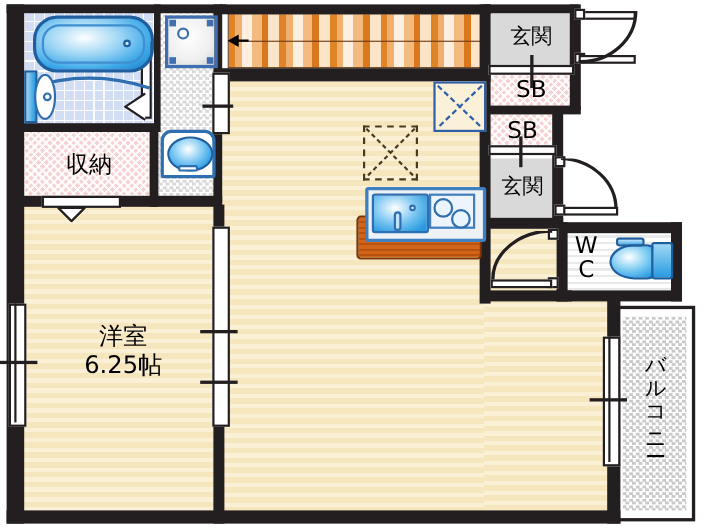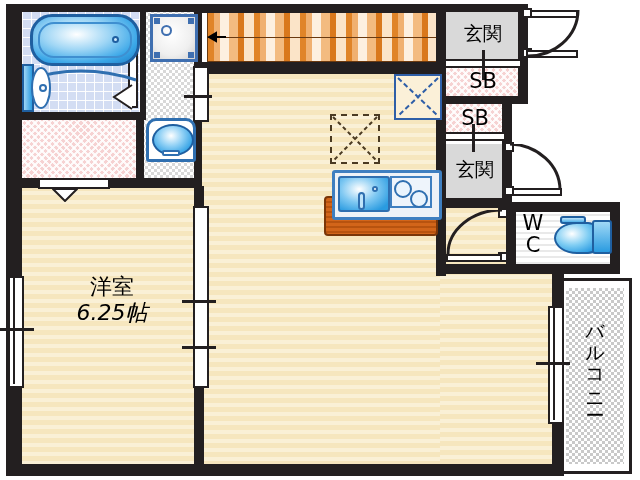--- a/index.html
+++ b/index.html
@@ -73,21 +73,21 @@
   
   .label{
     position:absolute;
     color:#000;
     text-align:center;
     white-space:nowrap;
     line-height:1.18;
     font-family:"DejaVu Sans","Liberation Sans",sans-serif;
   }
   .label .nm{display:block;}
-  .label .sz{display:block;font-style:italic;}
+  .label .sz{display:block;}
 
   .vlabel{
     position:absolute;
     writing-mode:vertical-rl;
     text-orientation:upright;
     color:#000;
     letter-spacing:2px;
     font-family:"DejaVu Sans","Liberation Sans",sans-serif;
   }
 
@@ -332,28 +332,31 @@
   <div class="bluex" style="left:394px;top:74px;width:44px;height:42px;">
     <svg class="dash-x" viewBox="0 0 44 42">
       <path d="M2 2 L42 40 M42 2 L2 40" stroke="#2f5fa8" stroke-width="2" stroke-dasharray="5 3" fill="none"></path>
     </svg>
   </div>
 
   <div class="toilet-body" style="left:554px;top:222px;width:42px;height:28px;"></div>
   <div class="toilet-tank" style="left:592px;top:220px;width:16px;height:30px;"></div>
   <div class="abs" style="left:560px;top:216px;width:26px;height:8px;background:linear-gradient(to bottom,#bfe4fa,#4fb0e8);border:2px solid #1f5fa0;border-radius:3px;"></div>
 
-  <div class="label" style="left:42px;top:274px;width:140px;font-size:22px;">
+  <div class="label" style="left:42px;top:294px;width:140px;font-size:22px;">
     <span class="nm">洋室</span>
     <span class="sz">6.25帖</span>
   </div>
 
   <div class="label" style="left:290px;top:316px;width:150px;font-size:22px;">
   </div>
 
+  <div class="label" style="left:28px;top:137px;width:106px;font-size:21px;">
+    <span class="nm">収納</span>
+  </div>
 
   <div class="label" style="left:448px;top:22px;width:70px;font-size:19px;">
     <span class="nm">玄関</span>
   </div>
 
   <div class="label" style="left:448px;top:69px;width:70px;font-size:21px;">
     <span class="nm">SB</span>
   </div>
 
   <div class="label" style="left:446px;top:106px;width:58px;font-size:21px;">

